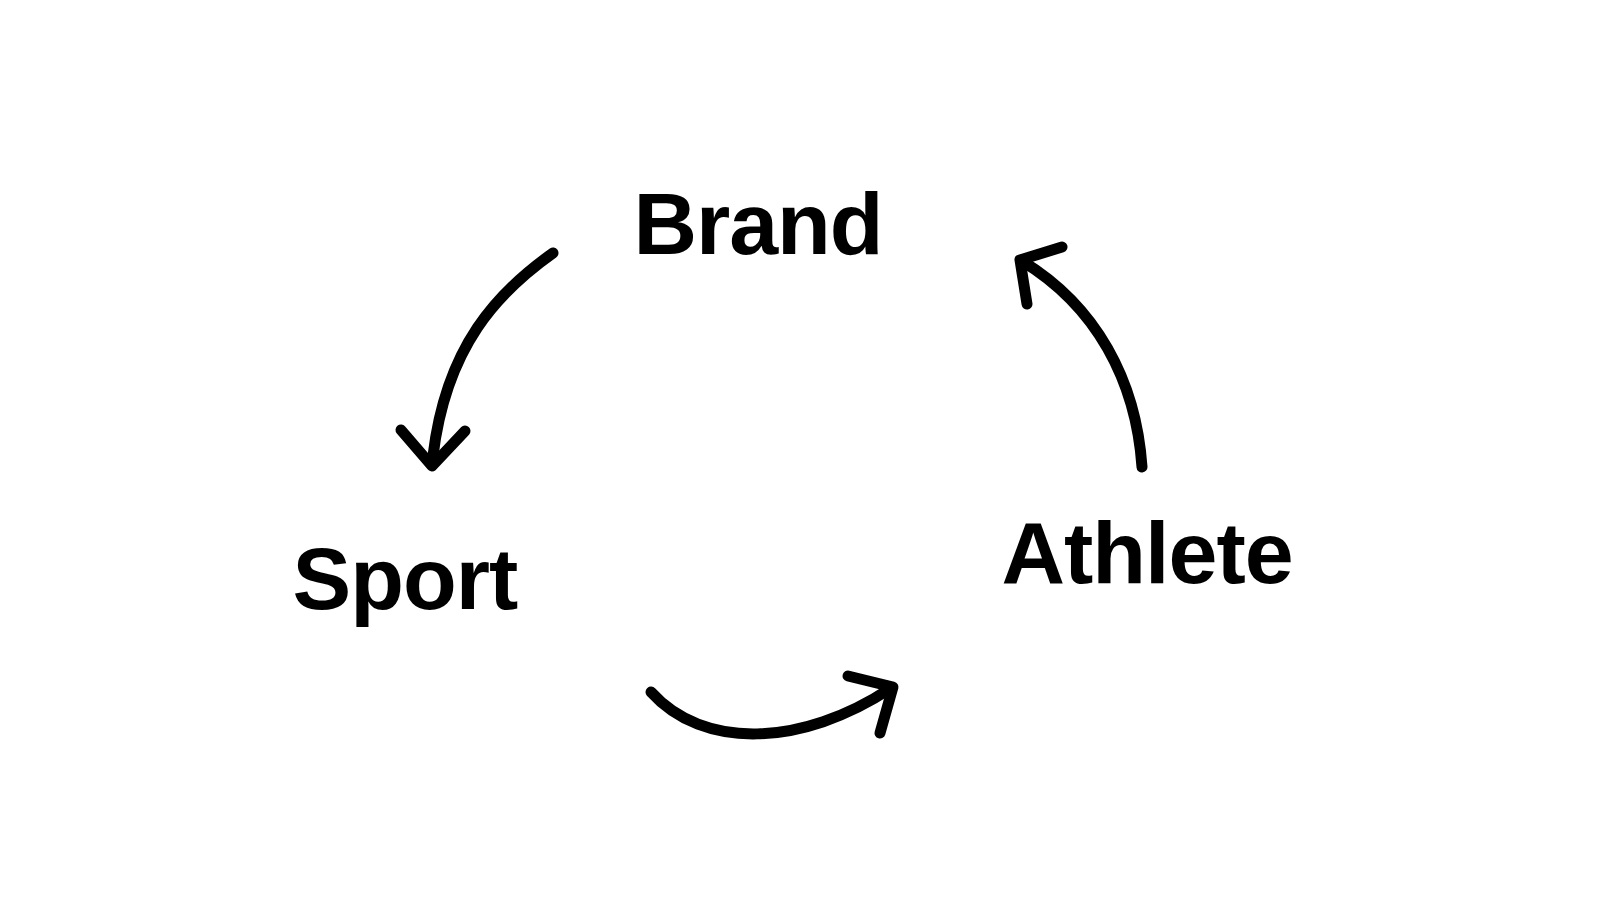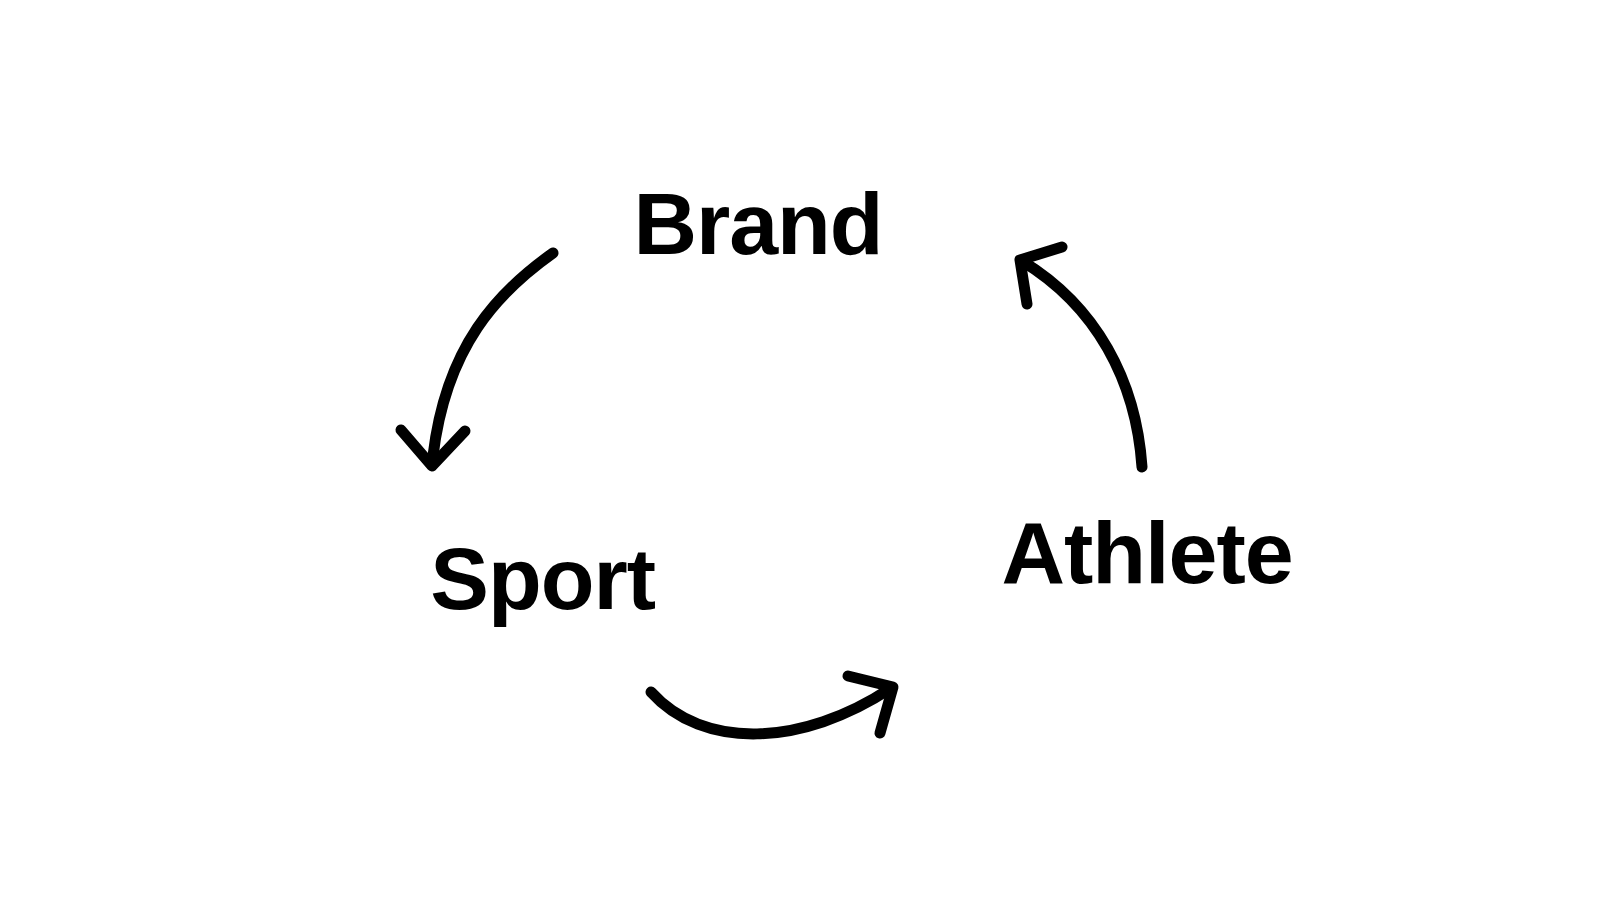--- a/index.html
+++ b/index.html
@@ -37,21 +37,21 @@
     text-align: center;
     font-size: 88px;
     font-weight: 700;
     letter-spacing: -1px;
     line-height: 1;
     color: #000000;
     white-space: nowrap;
     user-select: none;
   }
   .label-brand   { left: 508px; top: 180px; }
-  .label-sport   { left: 155px; top: 535px; text-align: right; }
+  .label-sport   { left: 155px; top: 535px; }
   .label-athlete { left: 897px; top: 509px; }
 </style>
 </head>
 <body>
 
 <div class="stage">
 
   <svg class="arrow-layer" viewBox="0 0 1600 900" xmlns="http://www.w3.org/2000/svg">
     <g>
       <path d="M 553 253 C 498 292, 446 346, 433 456"></path>

